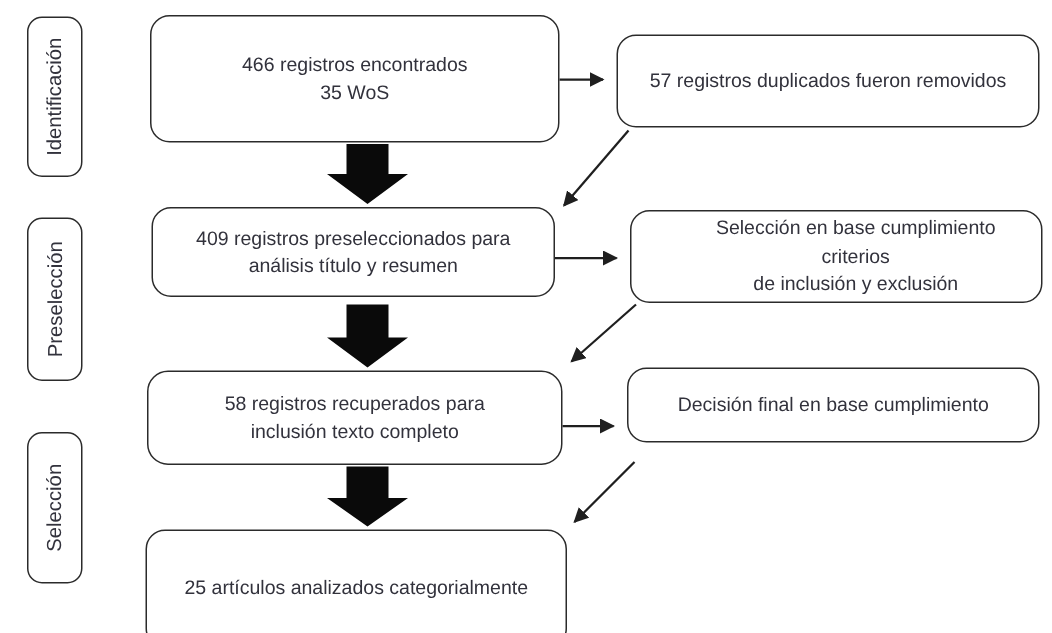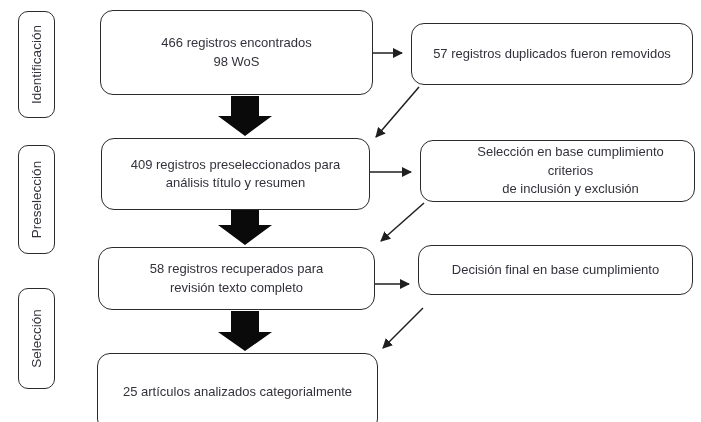--- a/index.html
+++ b/index.html
@@ -50,31 +50,31 @@
   </div>
   <div class="stage" style="left:18px;top:145px;width:37px;height:109px;">
     <span class="vtext">Preselección</span>
   </div>
   <div class="stage" style="left:18px;top:288px;width:37px;height:101px;">
     <span class="vtext">Selección</span>
   </div>
 
   <div class="box" style="left:100px;top:10px;width:273px;height:85px;">
     <span class="line">466 registros encontrados</span>
-    <span class="line">98 WoS</span>
+    <span class="line">35 WoS</span>
   </div>
 
-  <div class="box" style="left:101px;top:138px;width:269px;height:72px;">
+  <div class="box" style="left:101px;top:138px;width:269px;height:60px;">
     <span class="line">409 registros preseleccionados para</span>
     <span class="line">análisis título y resumen</span>
   </div>
 
   <div class="box" style="left:98px;top:247px;width:277px;height:63px;border-radius:14px;">
     <span class="line">58 registros recuperados para</span>
-    <span class="line">revisión texto completo</span>
+    <span class="line">inclusión texto completo</span>
   </div>
 
   <div class="box" style="left:97px;top:353px;width:281px;height:79px;">
     <span class="line">25 artículos analizados categorialmente</span>
   </div>
 
   <div class="box" style="left:411px;top:23px;width:282px;height:62px;">
     <span class="line">57 registros duplicados fueron removidos</span>
   </div>
 

